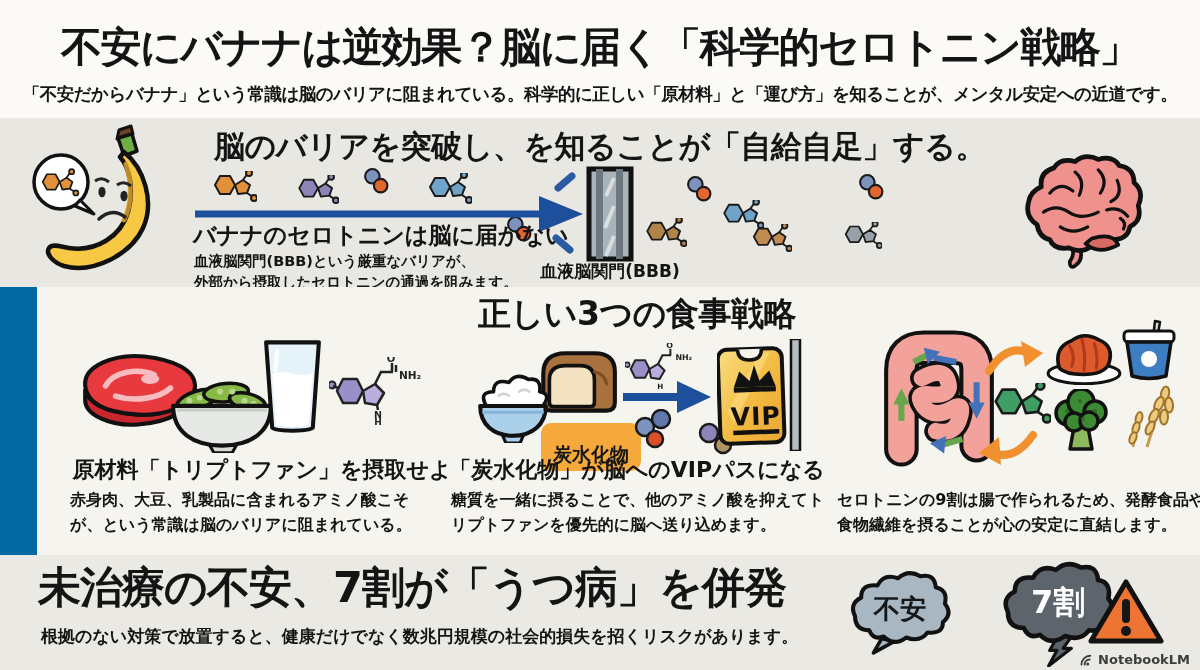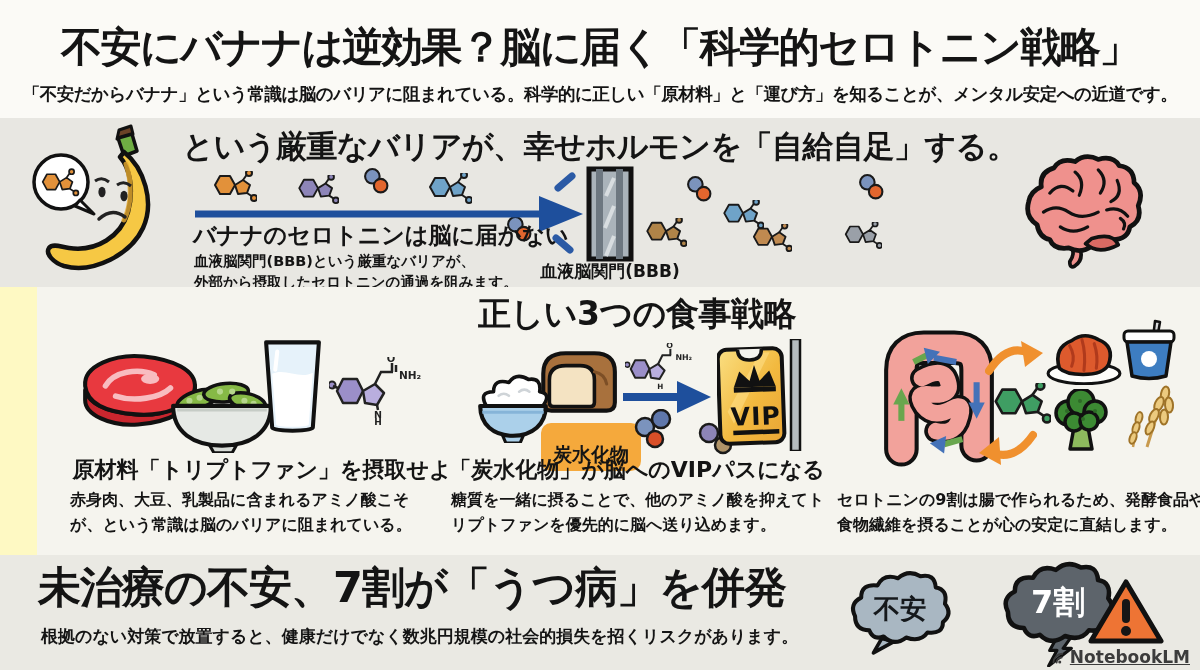--- a/index.html
+++ b/index.html
@@ -1,37 +1,37 @@
 <!DOCTYPE html>
 <html><head>
 <meta charset="utf-8">
 <style>
   html,body{margin:0;padding:0;}
   .page{position:relative;width:1200px;height:670px;overflow:hidden;
-        font-family:"DejaVu Sans","Liberation Sans",sans-serif;color:#141414;background:#fef9c3;}
+        font-family:"DejaVu Sans","Liberation Sans",sans-serif;color:#141414;background:#0369a1;}
   .abs{position:absolute;}
   .sec{position:absolute;left:0;width:1200px;}
   #sec-header{top:0;height:118px;background:#fbfaf6;}
   #sec-barrier{top:118px;height:169px;background:#e8e7e2;}
   #sec-strategies{top:287px;height:268px;background:#f5f4ee;margin-left:37px;}
   #sec-risk{top:555px;height:115px;background:#eae9e3;}
   .title{top:20px;left:0;width:1200px;text-align:center;font-size:41px;font-weight:900;letter-spacing:-1.5px;white-space:nowrap;}
   .subtitle{top:82px;left:0;width:1200px;text-align:center;font-size:17.5px;font-weight:700;letter-spacing:-0.5px;white-space:nowrap;}
   .s1-heading{top:8px;left:0;width:1200px;text-align:center;font-size:31px;font-weight:900;letter-spacing:-0.5px;}
   .arrow-label{top:102px;left:193px;font-size:23px;font-weight:900;white-space:nowrap;}
   .arrow-note{top:133px;left:194px;font-size:14.5px;font-weight:700;line-height:1.45;white-space:nowrap;}
   .wall-label{top:142px;left:520px;width:180px;text-align:center;font-size:17px;font-weight:700;white-space:nowrap;}
   .s2-heading{top:5px;left:0;width:1200px;text-align:center;font-size:33px;font-weight:900;letter-spacing:-0.5px;}
   .col-title{top:168px;text-align:center;font-size:22px;font-weight:900;white-space:nowrap;}
   .col-body{top:201px;font-size:16px;font-weight:700;line-height:1.55;}
   .badge{top:136px;left:504px;background:#f5a93c;color:#151515;font-weight:900;font-size:19px;
          padding:19px 12px 3px;border-radius:10px;white-space:nowrap;}
   .s3-heading{top:4px;left:38px;font-size:43px;font-weight:900;letter-spacing:-1px;white-space:nowrap;}
   .s3-body{top:70px;left:41px;font-size:17px;font-weight:700;white-space:nowrap;}
-  .watermark{right:10px;bottom:3px;display:flex;align-items:center;gap:4px;font-size:17px;font-weight:700;color:#3c3c3c;text-decoration:underline;}
+  .watermark{right:10px;bottom:3px;display:flex;align-items:center;gap:4px;font-size:13px;font-weight:700;color:#3c3c3c;}
   svg{display:block;}
   svg text{font-family:"DejaVu Sans","Liberation Sans",sans-serif;}
 </style>
 </head>
 <body>
 
 <div class="page">
 
   <svg width="0" height="0">
     <defs>
@@ -54,21 +54,21 @@
       </linearGradient>
     </defs>
   </svg>
 
   <div class="sec" id="sec-header">
     <div class="abs title">不安にバナナは逆効果？脳に届く「科学的セロトニン戦略」</div>
     <div class="abs subtitle">「不安だからバナナ」という常識は脳のバリアに阻まれている。科学的に正しい「原材料」と「運び方」を知ることが、メンタル安定への近道です。</div>
   </div>
 
   <div class="sec" id="sec-barrier">
-    <div class="abs s1-heading">という厳重なバリアが、幸せホルモンを「自給自足」する。</div>
+    <div class="abs s1-heading">脳のバリアを突破し、を知ることが「自給自足」する。</div>
 
     <svg class="abs" style="left:28px;top:4px;" width="168" height="164" viewBox="0 0 168 164">
       <circle cx="33" cy="60" r="27" fill="#fff" stroke="#111" stroke-width="3.5"></circle>
       <path d="M52,78 L66,92 L47,84 Z" fill="#fff" stroke="#111" stroke-width="3" stroke-linejoin="round"></path>
       <g transform="translate(13,48) scale(0.85)" color="#e2913a">
           <use href="#molsym" fill="currentColor"></use>
         </g>
       <path d="M89,17 L105,12 L103,4 L91,8 Z" fill="#6b4226" stroke="#111" stroke-width="3" stroke-linejoin="round"></path>
       <path d="M90,16 L104,12 L109,29 L96,34 Z" fill="#6fae43" stroke="#111" stroke-width="3.5" stroke-linejoin="round"></path>
       <path d="M96,30 C116,46 127,80 115,106 C103,132 66,152 36,144 C26,141 17,132 21,126 C25,121 33,125 41,126 C69,130 93,114 100,90 C106,68 102,46 92,35 Z" fill="#f6c844" stroke="#111" stroke-width="4.5" stroke-linejoin="round"></path>

